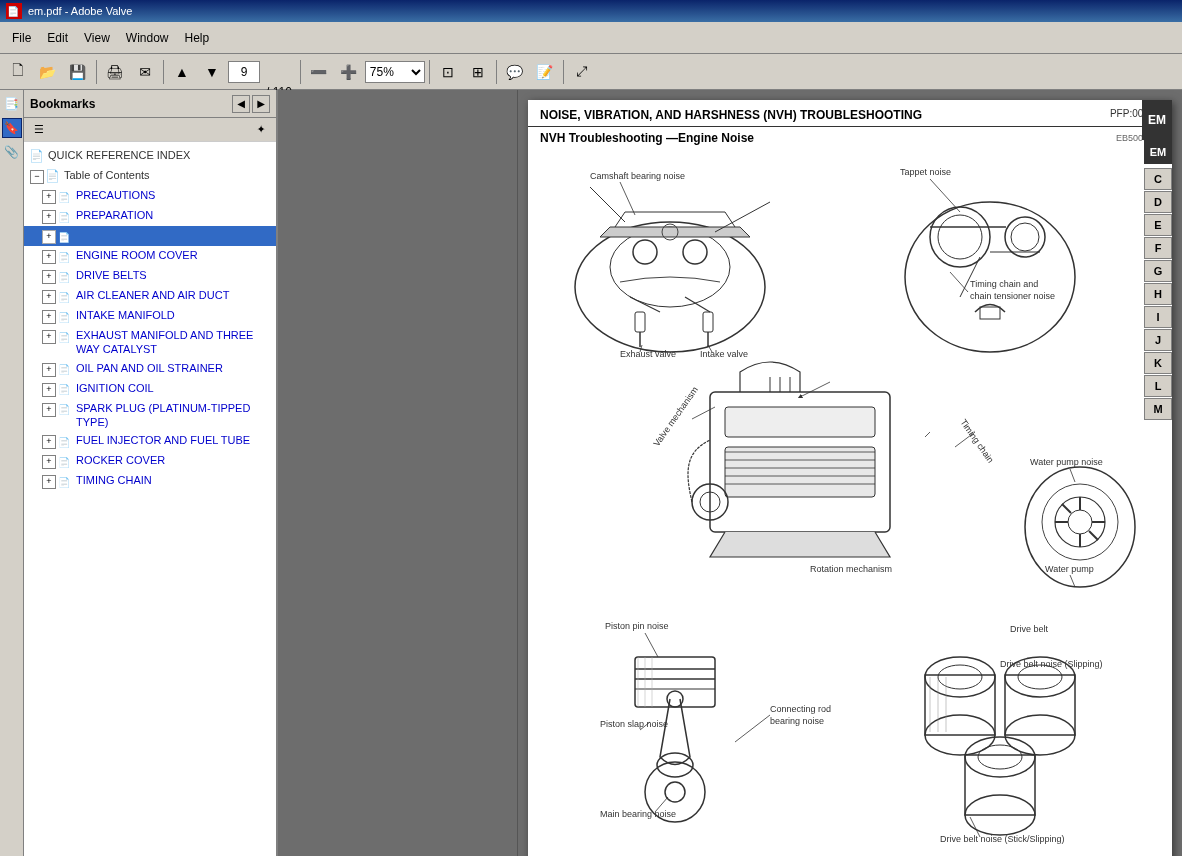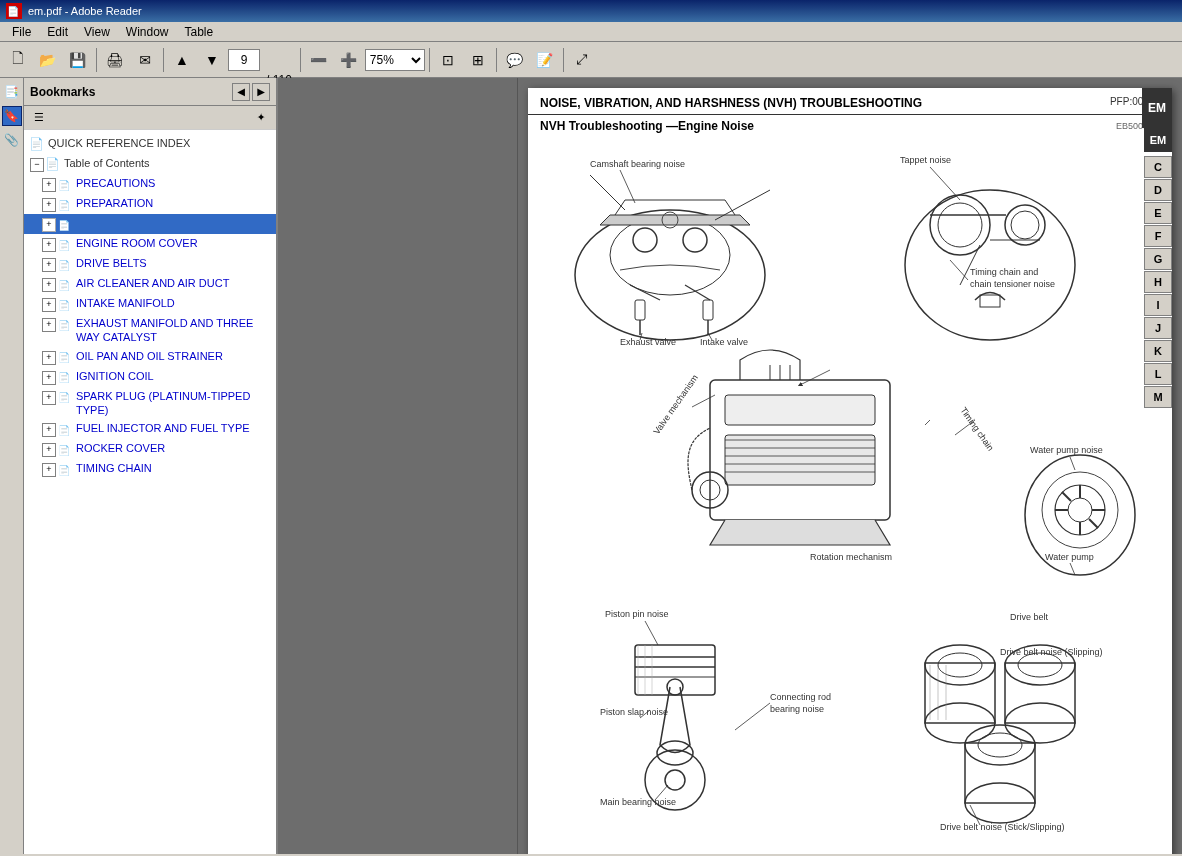--- a/index.html
+++ b/index.html
@@ -12,21 +12,21 @@
       display: flex;
       align-items: center;
       padding: 0 6px;
       color: white;
       font-size: 11px;
     }
     .title-bar-icon { width: 16px; height: 16px; background: #c00; margin-right: 6px; font-size: 10px; display: flex; align-items: center; justify-content: center; }
 
     
     .menu-bar {
-      height: 20px;
+      height: 32px;
       background: #d4d0c8;
       display: flex;
       align-items: center;
       padding: 0 4px;
       border-bottom: 1px solid #808080;
     }
     .menu-item { padding: 2px 8px; font-size: 12px; cursor: pointer; }
 
     
     .toolbar {
@@ -230,29 +230,29 @@
     
     .bookmarks-list::-webkit-scrollbar { width: 8px; }
     .bookmarks-list::-webkit-scrollbar-track { background: #d4d0c8; }
     .bookmarks-list::-webkit-scrollbar-thumb { background: #808080; }
   </style>
 </head>
 <body>
 
 <div class="title-bar">
   <div class="title-bar-icon">📄</div>
-  <span>em.pdf - Adobe Reader</span>
+  <span>em.pdf - Adobe Valve</span>
 </div>
 
 <div class="menu-bar">
   <span class="menu-item">File</span>
   <span class="menu-item">Edit</span>
   <span class="menu-item">View</span>
   <span class="menu-item">Window</span>
-  <span class="menu-item">Table</span>
+  <span class="menu-item">Help</span>
 </div>
 
 <div class="toolbar">
   <button class="toolbar-btn" title="New">🗋</button>
   <button class="toolbar-btn" title="Open">📂</button>
   <button class="toolbar-btn" title="Save">💾</button>
   <div class="toolbar-sep"></div>
   <button class="toolbar-btn" title="Print">🖨</button>
   <button class="toolbar-btn" title="Email">✉</button>
   <div class="toolbar-sep"></div>
@@ -375,21 +375,21 @@
 
       <div class="bk-item bk-indent">
         <div class="bk-expand">+</div>
         <span class="bk-icon" style="color:#0000cc; font-size:10px;">📄</span>
         <span class="bk-item-text">SPARK PLUG (PLATINUM-TIPPED TYPE)</span>
       </div>
 
       <div class="bk-item bk-indent">
         <div class="bk-expand">+</div>
         <span class="bk-icon" style="color:#0000cc; font-size:10px;">📄</span>
-        <span class="bk-item-text">FUEL INJECTOR AND FUEL TYPE</span>
+        <span class="bk-item-text">FUEL INJECTOR AND FUEL TUBE</span>
       </div>
 
       <div class="bk-item bk-indent">
         <div class="bk-expand">+</div>
         <span class="bk-icon" style="color:#0000cc; font-size:10px;">📄</span>
         <span class="bk-item-text">ROCKER COVER</span>
       </div>
 
       <div class="bk-item bk-indent">
         <div class="bk-expand">+</div>

